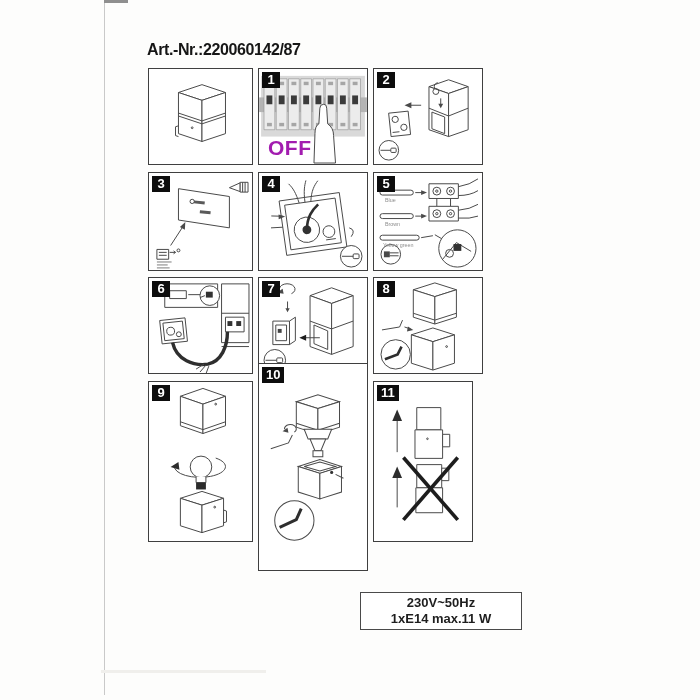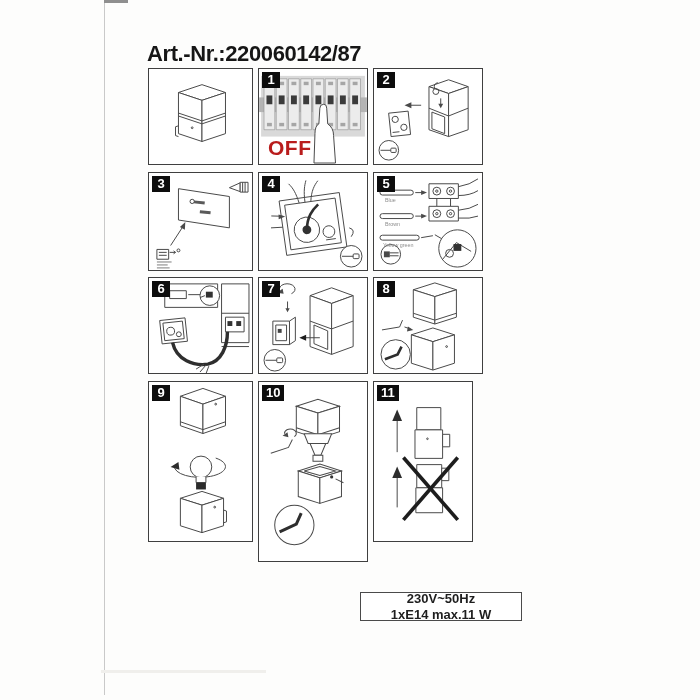--- a/index.html
+++ b/index.html
@@ -1,25 +1,25 @@
 <!DOCTYPE html>
 <html><head>
 <meta charset="utf-8">
 <style>
   html,body{margin:0;padding:0;}
   body{width:700px;height:700px;background:#fdfdfc;font-family:"Liberation Sans",sans-serif;position:relative;overflow:hidden;}
   .page{position:absolute;inset:0;background:#fdfdfc;}
   .scan-edge-v{position:absolute;left:104px;top:0;width:1px;height:695px;background:#c9c9c9;}
   .scan-corner{position:absolute;left:104px;top:0;width:24px;height:3px;background:#8f8f8f;}
   .scan-strip{position:absolute;left:101px;top:670px;width:165px;height:3px;background:#f0efec;}
-  .doc-title{position:absolute;left:147px;top:41px;font-size:22px;font-weight:bold;color:#161616;letter-spacing:-0.4px;}
+  .doc-title{position:absolute;left:147px;top:41px;font-size:16px;font-weight:bold;color:#161616;letter-spacing:-0.4px;}
   .panel{position:absolute;background:#ffffff;border:1.4px solid #3f3f3f;box-sizing:border-box;}
   .badge{position:absolute;top:3px;left:3px;background:#0d0d0d;color:#fff;font-size:13px;font-weight:bold;line-height:16px;padding:0 4px;min-width:10px;text-align:center;z-index:3;}
-  .off-label{position:absolute;left:9px;bottom:4px;font-size:21px;font-weight:bold;color:#b91c1c;letter-spacing:0.5px;z-index:2;}
-  .rating-box{position:absolute;left:360px;top:592px;width:162px;height:29px;border:1.6px solid #4a4a4a;background:#fff;box-sizing:border-box;display:flex;flex-direction:column;align-items:center;justify-content:center;}
+  .off-label{position:absolute;left:9px;bottom:4px;font-size:21px;font-weight:bold;color:#a21caf;letter-spacing:0.5px;z-index:2;}
+  .rating-box{position:absolute;left:360px;top:592px;width:162px;height:38px;border:1.6px solid #4a4a4a;background:#fff;box-sizing:border-box;display:flex;flex-direction:column;align-items:center;justify-content:center;}
   .rating-box div{font-size:13px;font-weight:bold;color:#1e1e1e;line-height:16px;}
   svg{position:absolute;inset:0;width:100%;height:100%;}
   svg *{vector-effect:non-scaling-stroke;}
   .ln{stroke:#4a4a4a;fill:none;stroke-width:1;}
   .lnw{stroke:#4a4a4a;fill:#ffffff;stroke-width:1;}
   .wire-label{font-size:5.5px;fill:#8e8e8e;font-family:"Liberation Sans",sans-serif;}
 </style>
 </head>
 <body>
 
@@ -334,21 +334,21 @@
         <rect x="48" y="102" width="10" height="7" fill="#2b2b2b"></rect>
       </g>
       <polygon class="lnw" points="32,118 54,111 76,118 54,125"></polygon>
       <polygon class="lnw" points="32,118 32,146 54,153 54,125"></polygon>
       <polygon class="lnw" points="76,118 76,146 54,153 54,125"></polygon>
       <circle class="ln" cx="67" cy="127" r="0.9"></circle>
       <polyline class="ln" points="76,130 79,131 79,142 76,143"></polyline>
     </svg>
   </div>
 
-  <div class="panel" style="left:258px;top:381px;width:110px;height:181px;">
+  <div class="panel" style="left:258px;top:363px;width:110px;height:208px;">
     <span class="badge">10</span>
     <svg viewBox="0 0 110 161">
       <polygon class="lnw" points="38,14 60,7 82,14 60,21"></polygon>
       <polygon class="lnw" points="38,14 38,40 60,47 60,21"></polygon>
       <polygon class="lnw" points="82,14 82,40 60,47 60,21"></polygon>
       <polyline class="ln" points="38,36 60,43 82,36"></polyline>
       <polygon class="lnw" points="46,42 74,42 70,52 50,52"></polygon>
       <polygon class="lnw" points="52,52 68,52 63,64 57,64"></polygon>
       <rect class="lnw" x="55" y="64" width="10" height="6"></rect>
       <g>

